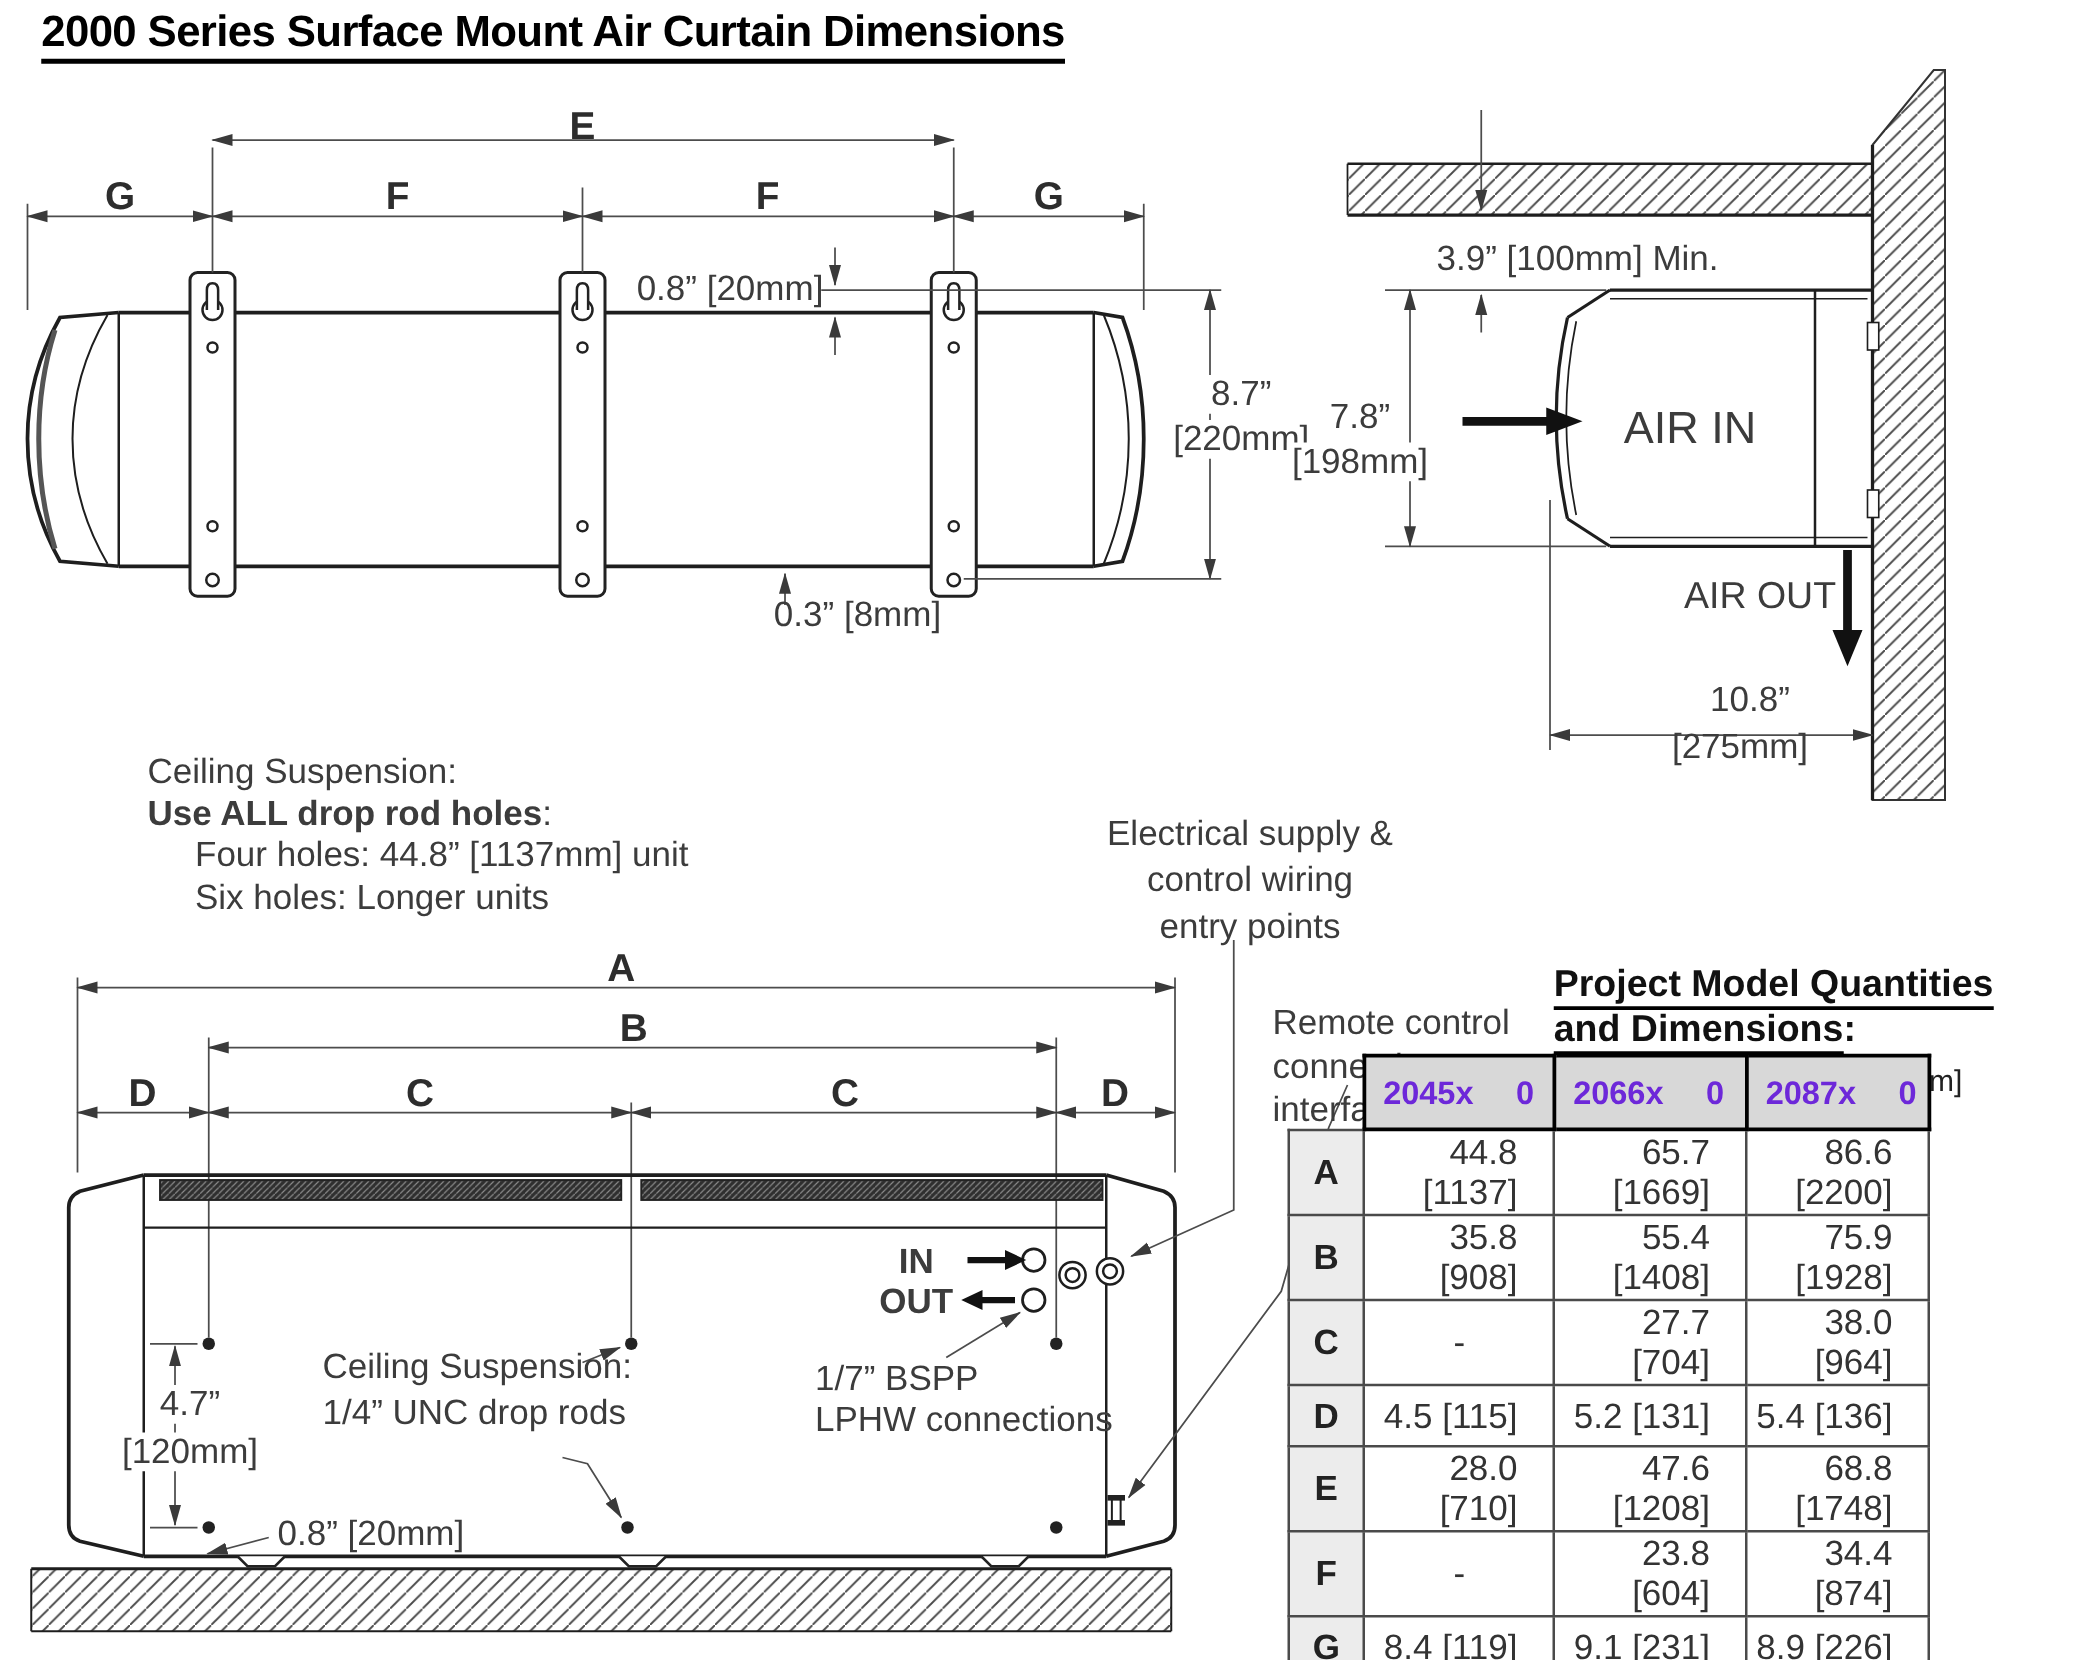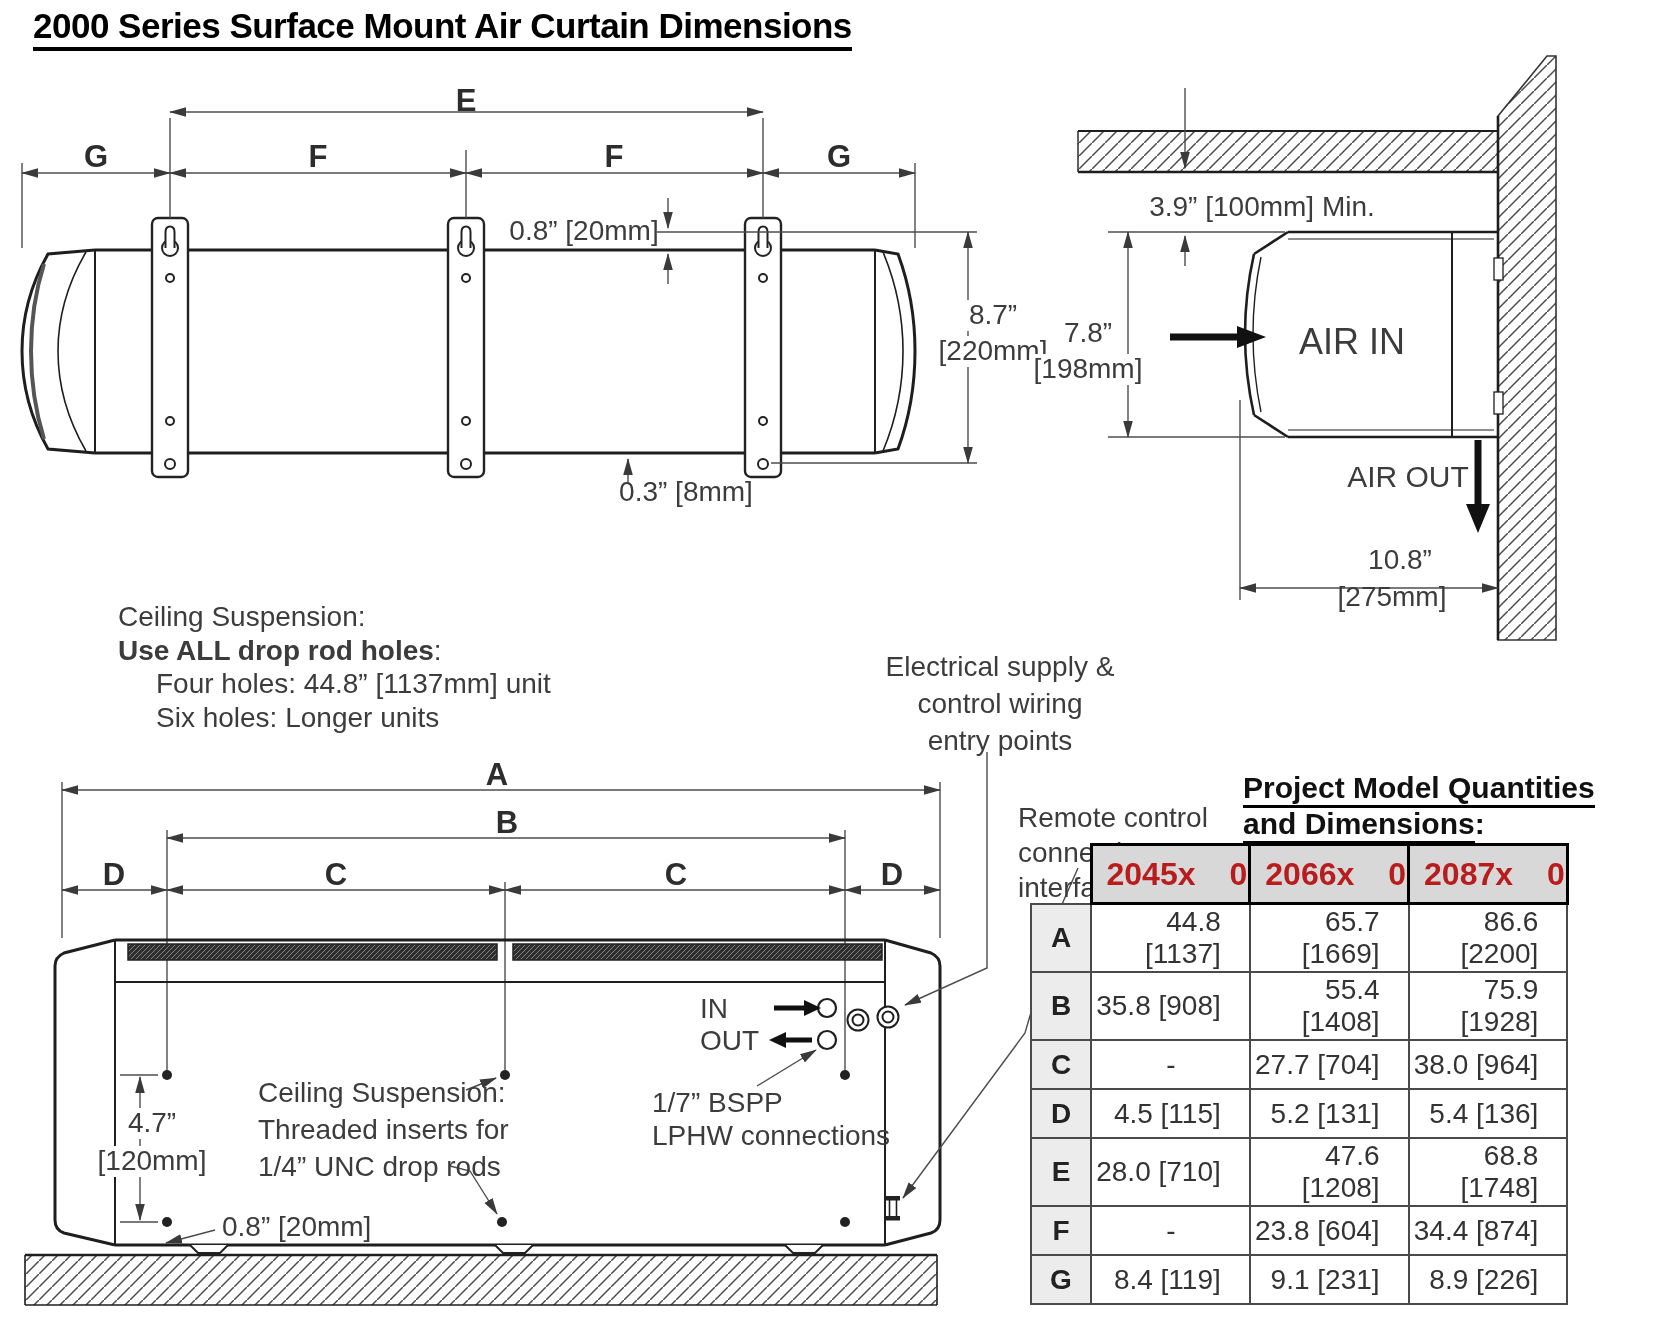--- a/index.html
+++ b/index.html
@@ -11,32 +11,32 @@
   .c{transform:translateX(-50%);}
   .dimletter{font-weight:bold;font-size:31px;color:#2d2d2d;}
   .wbg{background:#fff;padding:0 4px;}
   .big-title{position:absolute;left:33px;top:6px;font-size:35px;font-weight:bold;color:#000;
        letter-spacing:-0.5px;border-bottom:4px solid #000;padding-bottom:1px;}
   .tblock{position:absolute;color:#3c3c3c;font-size:28px;}
   .tblock .ln{display:block;}
   .ctr{text-align:center;}
   .ind{padding-left:38px;}
   .b{font-weight:bold;}
-  .rt{text-align:left;}
+  .rt{text-align:center;font-weight:bold;}
   
   .ttl{position:absolute;left:1243px;top:770px;color:#111;}
   .ttl .t1{font-size:30px;font-weight:bold;line-height:36px;}
   .ttl .u{border-bottom:3px solid #000;padding-bottom:1px;}
   .ttl .sub{font-size:29px;font-weight:normal;color:#222;margin-top:6px;}
   .ttl .submm{font-size:24px;}
   table.pm{position:absolute;left:1030px;top:843px;border-collapse:collapse;
        font-family:"Liberation Sans",sans-serif;}
   table.pm th{background:#d8d8d8;border:3px solid #000;height:54px;}
   table.pm th .thin{display:flex;align-items:center;gap:34px;padding-left:13px;
-       font-size:32px;font-weight:bold;color:#b91c1c;}
+       font-size:26px;font-weight:bold;color:#6d28d9;}
   table.pm td{border:2px solid #4a4a4a;height:45px;font-size:28px;color:#333;}
   table.pm td.rowlab{background:#ececec;font-weight:bold;text-align:center;color:#222;}
   table.pm td.val{text-align:right;padding-right:28px;}
   table.pm td.dash{text-align:center;padding-right:0;}
   table.pm td.blank{border:none;background:none;}
 </style>
 </head>
 <body>
 
 <div id="stage">
@@ -245,21 +245,20 @@
 <div class="lbl dimletter c" style="left:676px;top:858px">C</div>
 <div class="lbl dimletter c" style="left:892px;top:858px">D</div>
 <div class="lbl rt" style="left:700px;top:994px;width:66px">IN</div>
 <div class="lbl rt" style="left:700px;top:1026px;width:66px">OUT</div>
 <div class="tblock" style="left:652px;top:1086px;line-height:33px">
   <span class="ln">1/7” BSPP</span>
   <span class="ln">LPHW connections</span>
 </div>
 <div class="tblock" style="left:258px;top:1074px;line-height:37px">
   <span class="ln">Ceiling Suspension:</span>
-  <span class="ln">Threaded inserts for</span>
   <span class="ln">1/4” UNC drop rods</span>
 </div>
 <div class="lbl c wbg" style="left:152px;top:1108px">4.7”</div>
 <div class="lbl c wbg" style="left:152px;top:1146px">[120mm]</div>
 <div class="lbl" style="left:222px;top:1212px">0.8” [20mm]</div>
 
 <div class="ttl">
   <div class="t1"><span class="u">Project Model Quantities</span></div>
   <div class="t1"><span class="u">and Dimensions</span><span>:</span></div>
   <div class="sub"><span>Table Values: Inches</span> <span class="submm">[mm]</span></div>

